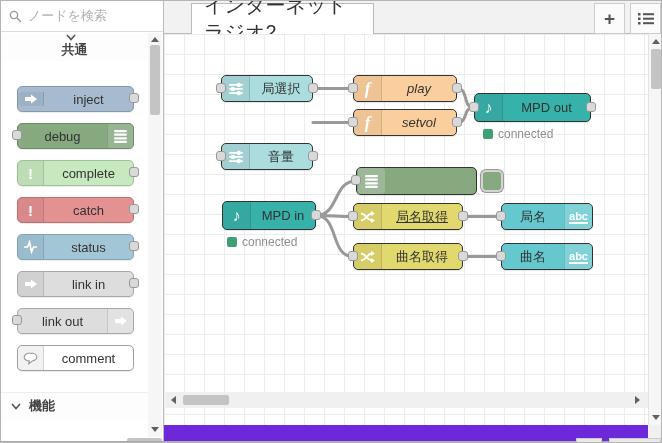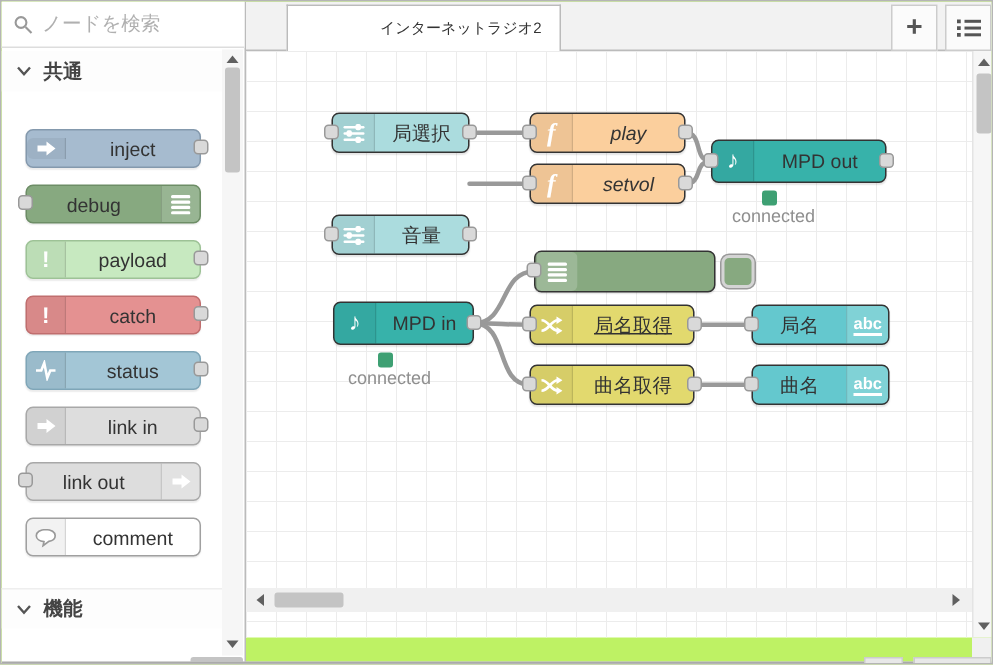--- a/index.html
+++ b/index.html
@@ -1,25 +1,25 @@
 <!DOCTYPE html>
 <html><head>
 <meta charset="utf-8">
 <style>
   * { margin:0; padding:0; box-sizing:border-box; }
   body { font-family:"Liberation Sans", sans-serif; background:#fff; }
-  .app { position:relative; width:662px; height:443px; border:1px solid #b5b5b5; background:#bef264; overflow:hidden; }
+  .app { position:relative; width:662px; height:443px; border:1px solid #b5b5b5; background:#6d28d9; overflow:hidden; }
 
   
   .palette { position:absolute; left:0; top:0; width:163px; height:441px; background:#fff; border-right:1px solid #bbb; }
   .search { position:absolute; left:0; top:0; width:162px; height:31px; background:#fff; border-bottom:1px solid #ddd; display:flex; align-items:center; padding:0 8px; }
   .search .ph { color:#b0b0b0; font-size:13px; margin-left:6px; }
   .cat-header { position:absolute; left:0; width:147px; height:27px; display:flex; align-items:center; padding:0 10px; background:#fdfdfd; font-size:13px; font-weight:bold; color:#444; }
   .cat-header svg { margin-right:8px; }
-  .cat-kyotsu { top:33px; }
+  .cat-kyotsu { top:33px;flex-direction:column; }
   .cat-kino { top:391px; border-top:1px solid #eee; }
 
   .pnode { position:absolute; left:16px; width:117px; height:26px; border:1px solid; border-radius:5px; display:flex; align-items:stretch; font-size:13px; color:#333; box-shadow:0 1px 1px rgba(0,0,0,0.08); }
   .plabel { flex:1; display:flex; align-items:center; justify-content:center; white-space:nowrap; }
   .picon { width:26px; display:flex; align-items:center; justify-content:center; }
   .picon.l { border-right:1px solid rgba(0,0,0,0.12); background:rgba(0,0,0,0.05); border-radius:4px 0 0 4px; }
   .picon.r { border-left:1px solid rgba(0,0,0,0.12); background:rgba(255,255,255,0.15); border-radius:0 4px 4px 0; }
   .port { position:absolute; width:10px; height:10px; background:#d9d9d9; border:1px solid #999; border-radius:3px; top:50%; margin-top:-6px; z-index:3; }
   .port.in  { left:-6px; }
   .port.out { right:-6px; }
@@ -43,39 +43,39 @@
   .pthumb-h { position:absolute; left:126px; top:437px; width:35px; height:6px; background:#c4c4c4; border-radius:2px; }
   .tri-up    { width:0; height:0; border-left:4px solid transparent; border-right:4px solid transparent; border-bottom:5px solid #606060; }
   .tri-down  { width:0; height:0; border-left:4px solid transparent; border-right:4px solid transparent; border-top:5px solid #606060; }
   .tri-left  { width:0; height:0; border-top:4px solid transparent; border-bottom:4px solid transparent; border-right:5px solid #606060; }
   .tri-right { width:0; height:0; border-top:4px solid transparent; border-bottom:4px solid transparent; border-left:5px solid #606060; }
   .arrowbox { position:absolute; display:flex; align-items:center; justify-content:center; }
 
   
   .workspace { position:absolute; left:163px; top:0; width:498px; height:441px; }
   .tabbar { position:absolute; left:0; top:0; width:498px; height:33px; background:#f2f2f2; border-bottom:1px solid #bbb; }
-  .tab { position:absolute; left:27px; top:2px; width:183px; height:31px; background:#fff; border:1px solid #bbb; border-bottom:none; display:flex; align-items:center; padding:0 12px; font-size:10px; color:#333;justify-content:flex-end; }
+  .tab { position:absolute; left:27px; top:2px; width:183px; height:31px; background:#fff; border:1px solid #bbb; border-bottom:none; display:flex; align-items:center; padding:0 12px; font-size:20px; color:#333; }
   .tab-btn { position:absolute; top:2px; height:31px; width:31px; background:#fbfbfb; border:1px solid #ccc; display:flex; align-items:center; justify-content:center; }
   .btn-plus { right:37px; font-size:19px; font-weight:bold; color:#555; }
   .btn-list { right:1px; }
 
   .canvas { position:absolute; left:0; top:33px; width:484px; height:391px; background:#fff;
     background-image:linear-gradient(#ececec 1px, transparent 1px), linear-gradient(90deg, #ececec 1px, transparent 1px);
     background-size:20px 20px; }
   .wires { position:absolute; left:0; top:0; z-index:1; }
   .cnode { position:absolute; border:1px solid; border-radius:5px; display:flex; align-items:stretch; font-size:13px; color:#333; z-index:2; box-shadow:0 1px 1px rgba(0,0,0,0.1); }
   .clabel { flex:1; display:flex; align-items:center; justify-content:center; white-space:nowrap; }
   .cicon { width:28px; display:flex; align-items:center; justify-content:center; }
   .cicon.l { border-right:1px solid rgba(0,0,0,0.12); background:rgba(0,0,0,0.05); border-radius:4px 0 0 4px; }
   .cicon.r { border-left:1px solid rgba(0,0,0,0.12); background:rgba(255,255,255,0.18); border-radius:0 4px 4px 0; }
   .italic { font-style:italic; }
   .ficon { font-family:"Liberation Serif", serif; font-style:italic; font-weight:bold; color:#fff; font-size:17px; }
   .note  { color:#fff; font-size:16px; }
   .abc   { color:#fff; font-size:11px; font-weight:bold; border-bottom:2px solid #fff; line-height:12px; }
-  .nstatus { position:absolute; display:flex; align-items:center; z-index:2;flex-direction:column; }
+  .nstatus { position:absolute; display:flex; align-items:center; z-index:2; }
   .sdot { width:10px; height:10px; border-radius:2px; background:#3ea073; }
   .stext { margin-left:5px; font-size:12px; color:#8f8f8f; }
   .dbg-btn { position:absolute; width:22px; height:22px; background:#87a980; border:2px solid #d4d4d4; box-shadow:0 0 0 1px #999; border-radius:5px; z-index:2; }
 
   
   .vscroll { position:absolute; left:484px; top:33px; width:14px; height:391px; background:#f6f6f6; border-left:1px solid #e4e4e4; }
   .vscroll .thumb { position:absolute; left:2px; top:15px; width:10px; height:40px; background:#c4c4c4; border-radius:2px; }
   .hscroll { position:absolute; left:0; top:391px; width:484px; height:16px; background:#f0f0f0; }
   .hscroll .thumb { position:absolute; left:19px; top:3px; width:46px; height:10px; background:#c4c4c4; border-radius:2px; }
   .corner { position:absolute; left:484px; top:424px; width:14px; height:16px; background:#f0f0f0; }
@@ -121,21 +121,21 @@
             <rect x="0" y="1" width="13" height="2.2" rx="1"></rect>
             <rect x="0" y="4.6" width="13" height="2.2" rx="1"></rect>
             <rect x="0" y="8.2" width="13" height="2.2" rx="1"></rect>
             <rect x="0" y="11.8" width="13" height="2.2" rx="1"></rect>
           </svg>
         </span>
     </div>
 
     <div class="pnode n-complete" style="top:159px;">
       <span class="picon l" style="color:#fff;font-weight:bold;font-size:15px;">!</span>
-      <span class="plabel">payload</span>
+      <span class="plabel">complete</span>
       <span class="port out"></span>
     </div>
 
     <div class="pnode n-catch" style="top:196px;">
       <span class="picon l" style="color:#fff;font-weight:bold;font-size:15px;">!</span>
       <span class="plabel">catch</span>
       <span class="port out"></span>
     </div>
 
     <div class="pnode n-status" style="top:233px;">

